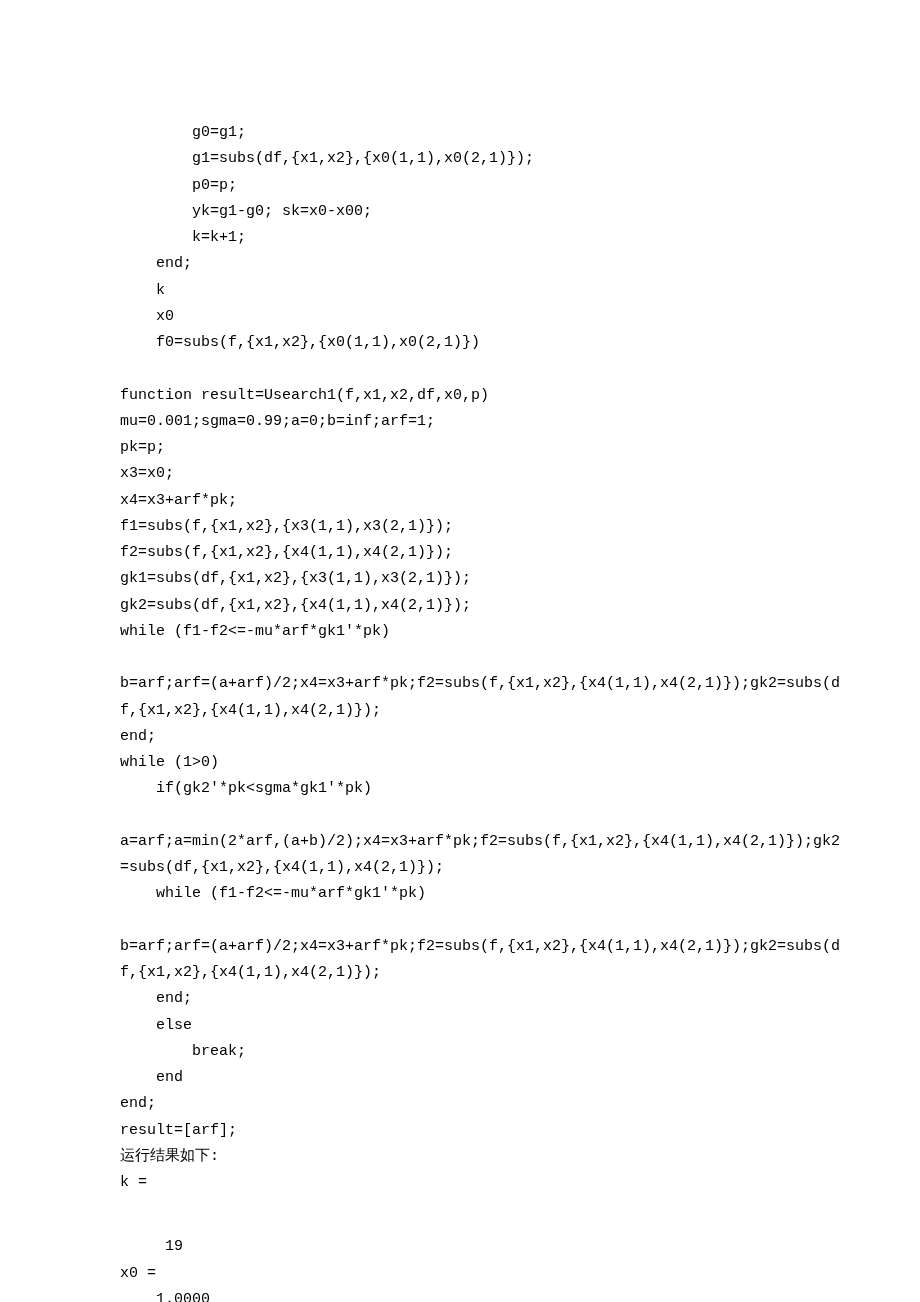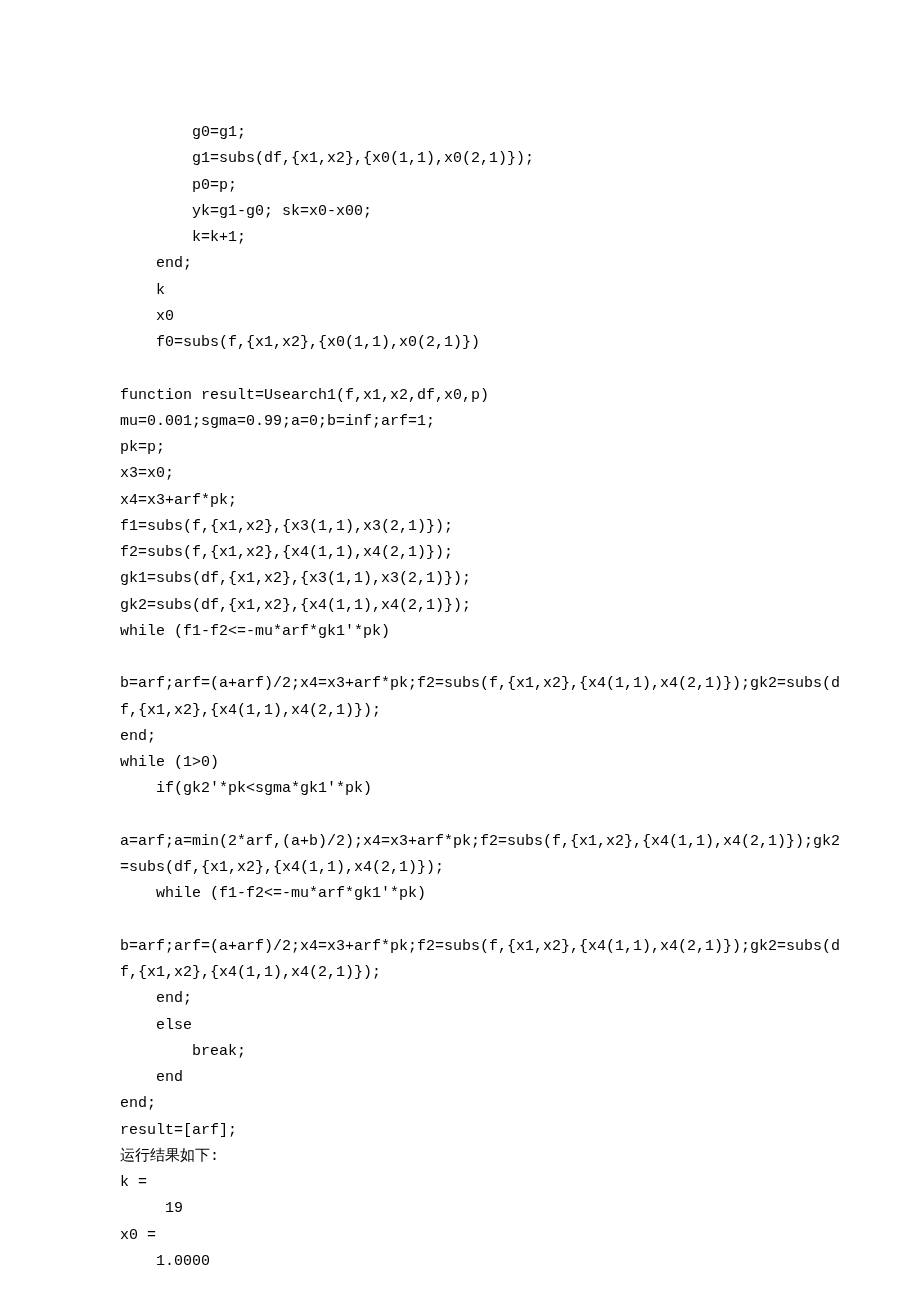--- a/index.html
+++ b/index.html
@@ -12,19 +12,19 @@
     color: #000000;
     width: 920px;
     box-sizing: border-box;
   }
   .code-block {
     white-space: pre;
     font-family: "SimSun", "宋体", "Courier New", monospace;
   }
   .ind1 { padding-left: 4ch; }
   .ind2 { padding-left: 8ch; }
-  .ind-res { padding-left: 5ch; }
+  .ind-res { padding-left: 5ch; margin-top: 38px; }
   .ind-val { padding-left: 4ch; }
 </style>
 </head>
 <body>
 
 <div id="content" class="code-block"><div class="ind2">g0=g1;</div><div class="ind2">g1=subs(df,{x1,x2},{x0(1,1),x0(2,1)});</div><div class="ind2">p0=p;</div><div class="ind2">yk=g1-g0; sk=x0-x00;</div><div class="ind2">k=k+1;</div><div class="ind1">end;</div><div class="ind1">k</div><div class="ind1">x0</div><div class="ind1">f0=subs(f,{x1,x2},{x0(1,1),x0(2,1)})</div><div> </div><div>function result=Usearch1(f,x1,x2,df,x0,p)</div><div>mu=0.001;sgma=0.99;a=0;b=inf;arf=1;</div><div>pk=p;</div><div>x3=x0;</div><div>x4=x3+arf*pk;</div><div>f1=subs(f,{x1,x2},{x3(1,1),x3(2,1)});</div><div>f2=subs(f,{x1,x2},{x4(1,1),x4(2,1)});</div><div>gk1=subs(df,{x1,x2},{x3(1,1),x3(2,1)});</div><div>gk2=subs(df,{x1,x2},{x4(1,1),x4(2,1)});</div><div>while (f1-f2&lt;=-mu*arf*gk1'*pk)</div><div> </div><div>b=arf;arf=(a+arf)/2;x4=x3+arf*pk;f2=subs(f,{x1,x2},{x4(1,1),x4(2,1)});gk2=subs(d</div><div>f,{x1,x2},{x4(1,1),x4(2,1)});</div><div>end;</div><div>while (1&gt;0)</div><div class="ind1">if(gk2'*pk&lt;sgma*gk1'*pk)</div><div> </div><div>a=arf;a=min(2*arf,(a+b)/2);x4=x3+arf*pk;f2=subs(f,{x1,x2},{x4(1,1),x4(2,1)});gk2</div><div>=subs(df,{x1,x2},{x4(1,1),x4(2,1)});</div><div class="ind1">while (f1-f2&lt;=-mu*arf*gk1'*pk)</div><div> </div><div>b=arf;arf=(a+arf)/2;x4=x3+arf*pk;f2=subs(f,{x1,x2},{x4(1,1),x4(2,1)});gk2=subs(d</div><div>f,{x1,x2},{x4(1,1),x4(2,1)});</div><div class="ind1">end;</div><div class="ind1">else</div><div class="ind2">break;</div><div class="ind1">end</div><div>end;</div><div>result=[arf];</div><div>运行结果如下:</div><div>k =</div><div class="ind-res">19</div><div>x0 =</div><div class="ind-val">1.0000</div></div>
 
 </body></html>

